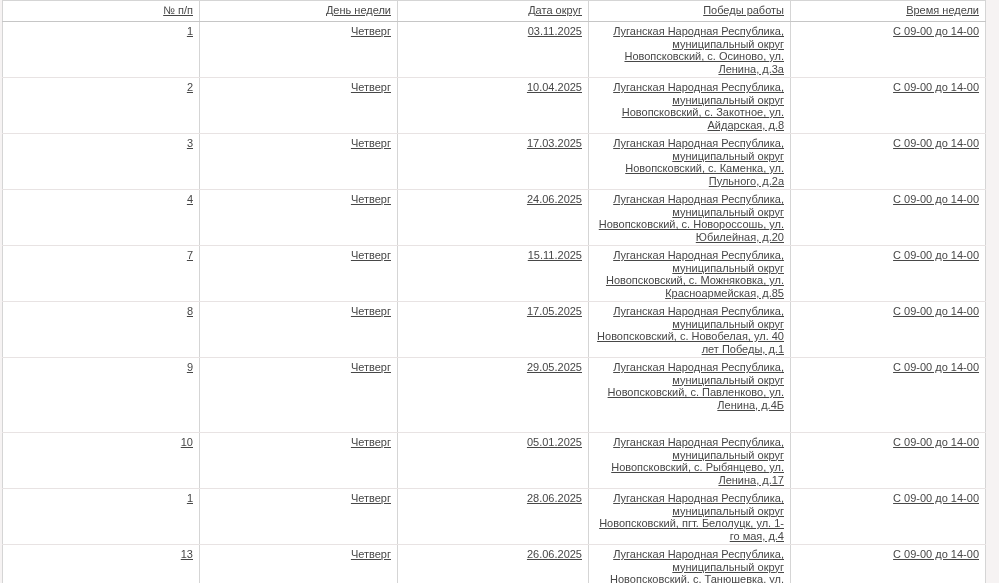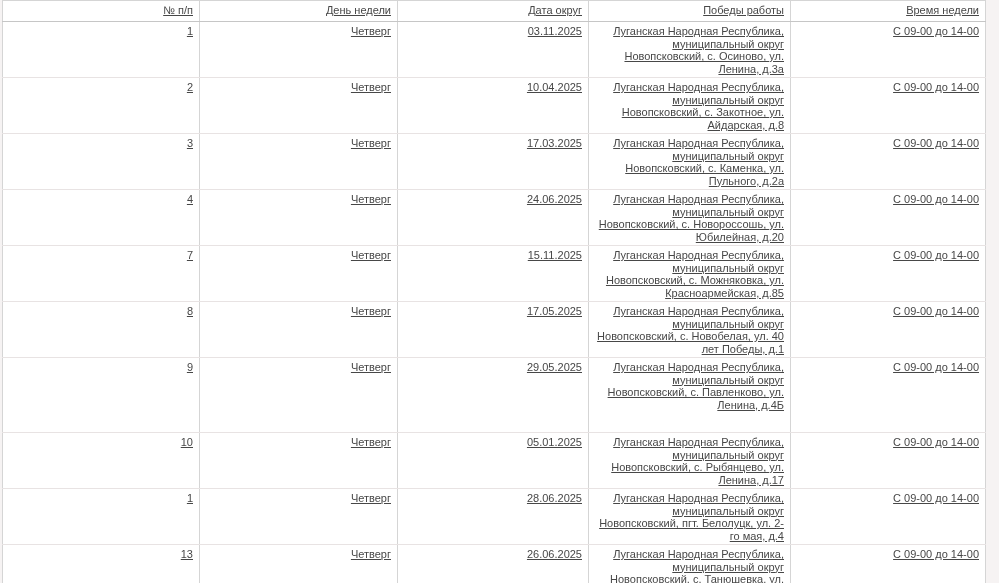--- a/index.html
+++ b/index.html
@@ -131,21 +131,21 @@
           <td>10</td>
           <td>Четверг</td>
           <td>05.01.2025</td>
           <td>Луганская Народная Республика, муниципальный округ Новопсковский, с. Рыбянцево, ул. Ленина, д.17</td>
           <td>С 09-00 до 14-00</td>
         </tr>
         <tr style="height: 54px;">
           <td>1</td>
           <td>Четверг</td>
           <td>28.06.2025</td>
-          <td>Луганская Народная Республика, муниципальный округ Новопсковский, пгт. Белолуцк, ул. 2-го мая, д.4</td>
+          <td>Луганская Народная Республика, муниципальный округ Новопсковский, пгт. Белолуцк, ул. 1-го мая, д.4</td>
           <td>С 09-00 до 14-00</td>
         </tr>
         <tr style="height: 52px;">
           <td>13</td>
           <td>Четверг</td>
           <td>26.06.2025</td>
           <td>Луганская Народная Республика, муниципальный округ Новопсковский, с. Танюшевка, ул. Центральная, д.7</td>
           <td>С 09-00 до 14-00</td>
         </tr>
       </tbody>

